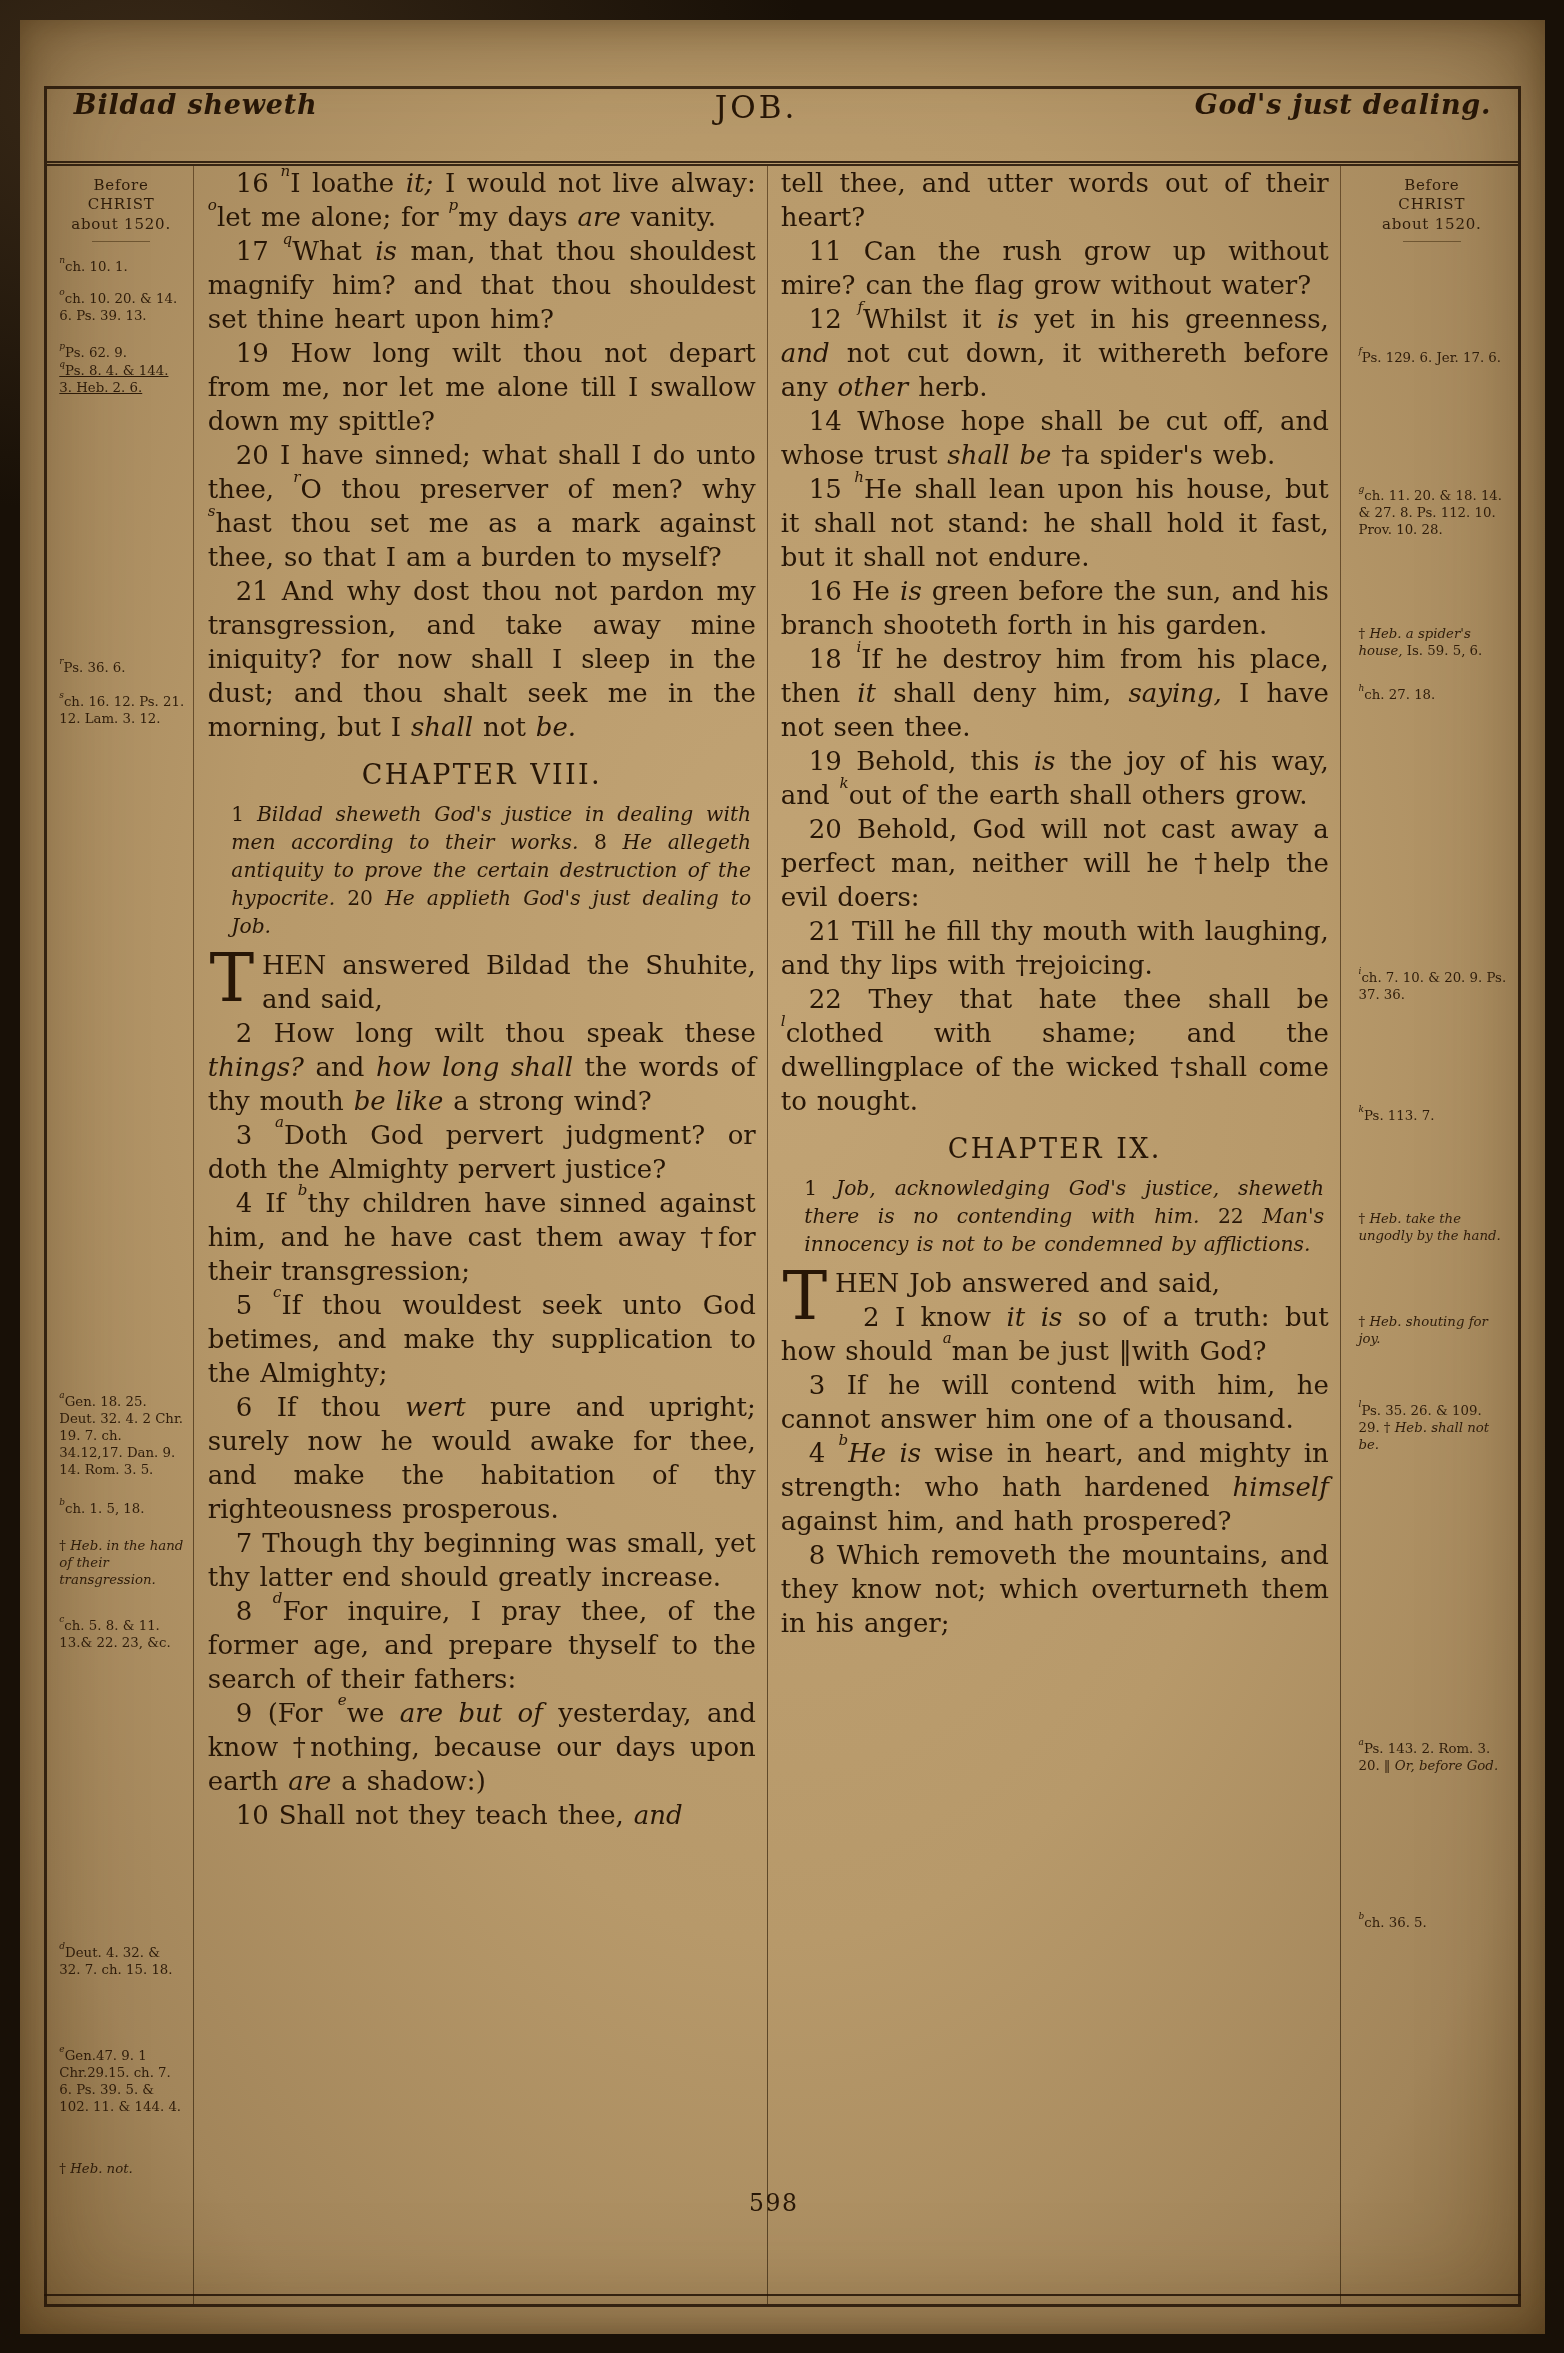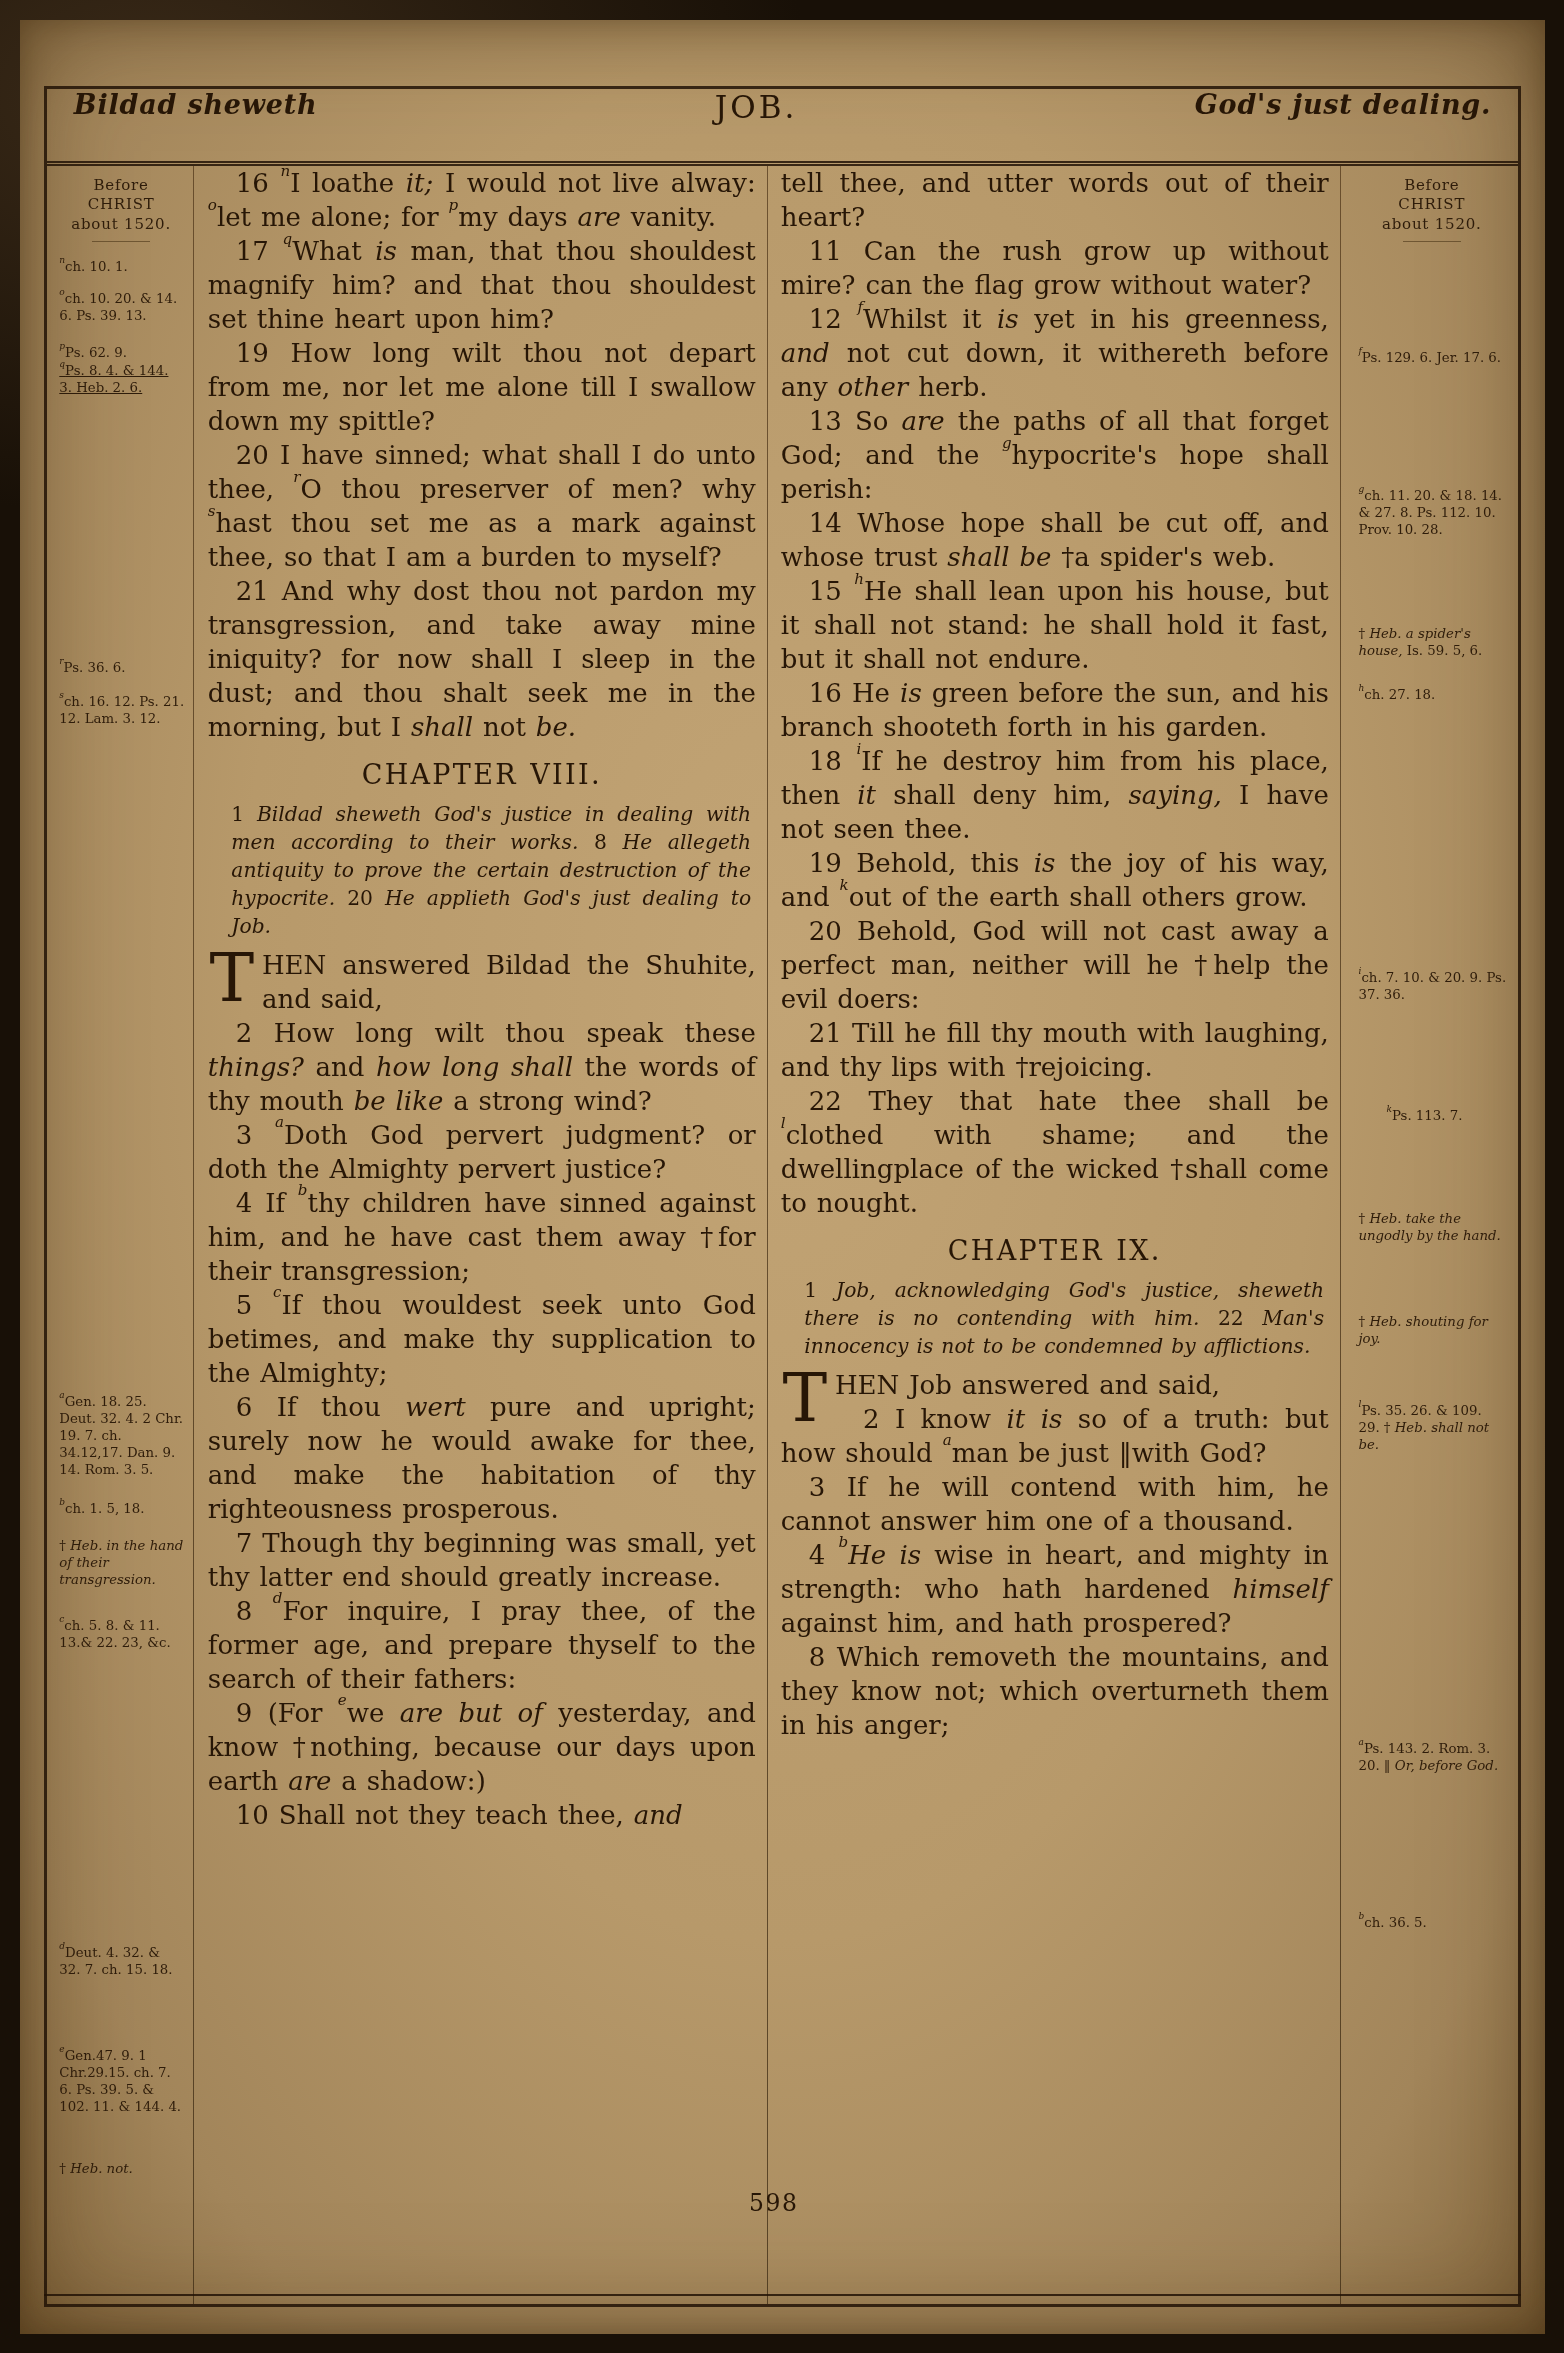--- a/index.html
+++ b/index.html
@@ -145,21 +145,20 @@
 
       <section class="text-col" style="left:734px;width:548px;">
         <div>
 
             <div class="block cont">tell thee, and utter words out of their heart?</div>
 
             <div class="block verse">11 Can the rush grow up without mire? can the flag grow without water?</div>
 
             <div class="block verse">12 <sup>f</sup>Whilst it <i>is</i> yet in his greenness, <i>and</i> not cut down, it withereth before any <i>other</i> herb.</div>
 
-            <div class="block verse">13 So <i>are</i> the paths of all that forget God; and the <sup>g</sup>hypocrite's hope shall perish:</div>
 
             <div class="block verse">14 Whose hope shall be cut off, and whose trust <i>shall be</i> †a spider's web.</div>
 
             <div class="block verse">15 <sup>h</sup>He shall lean upon his house, but it shall not stand: he shall hold it fast, but it shall not endure.</div>
 
             <div class="block verse">16 He <i>is</i> green before the sun, and his branch shooteth forth in his garden.</div>
 
 
             <div class="block verse">18 <sup>i</sup>If he destroy him from his place, then <i>it</i> shall deny him, <i>saying,</i> I have not seen thee.</div>
 
@@ -197,21 +196,21 @@
             <div class="note" style="top: 183px;"><sup>f</sup>Ps. 129. 6. Jer. 17. 6.</div>
 
             <div class="note" style="top: 321px;"><sup>g</sup>ch. 11. 20. &amp; 18. 14. &amp; 27. 8. Ps. 112. 10. Prov. 10. 28.</div>
 
             <div class="note" style="top: 459px;">† <i>Heb. a spider's house,</i> Is. 59. 5, 6.</div>
 
             <div class="note" style="top: 520px;"><sup>h</sup>ch. 27. 18.</div>
 
             <div class="note" style="top: 803px;"><sup>i</sup>ch. 7. 10. &amp; 20. 9. Ps. 37. 36.</div>
 
-            <div class="note" style="top: 941px; margin-left: 28px;"><sup>k</sup>Ps. 113. 7.</div>
+            <div class="note" style="top: 941px;"><sup>k</sup>Ps. 113. 7.</div>
 
             <div class="note" style="top: 1044px;">† <i>Heb. take the ungodly by the hand.</i></div>
 
             <div class="note" style="top: 1147px;">† <i>Heb. shouting for joy.</i></div>
 
             <div class="note" style="top: 1236px;"><sup>l</sup>Ps. 35. 26. &amp; 109. 29. † <i>Heb. shall not be.</i></div>
 
             <div class="note" style="top: 1574px;"><sup>a</sup>Ps. 143. 2. Rom. 3. 20. ‖ <i>Or, before God.</i></div>
 
             <div class="note" style="top: 1748px;"><sup>b</sup>ch. 36. 5.</div>

